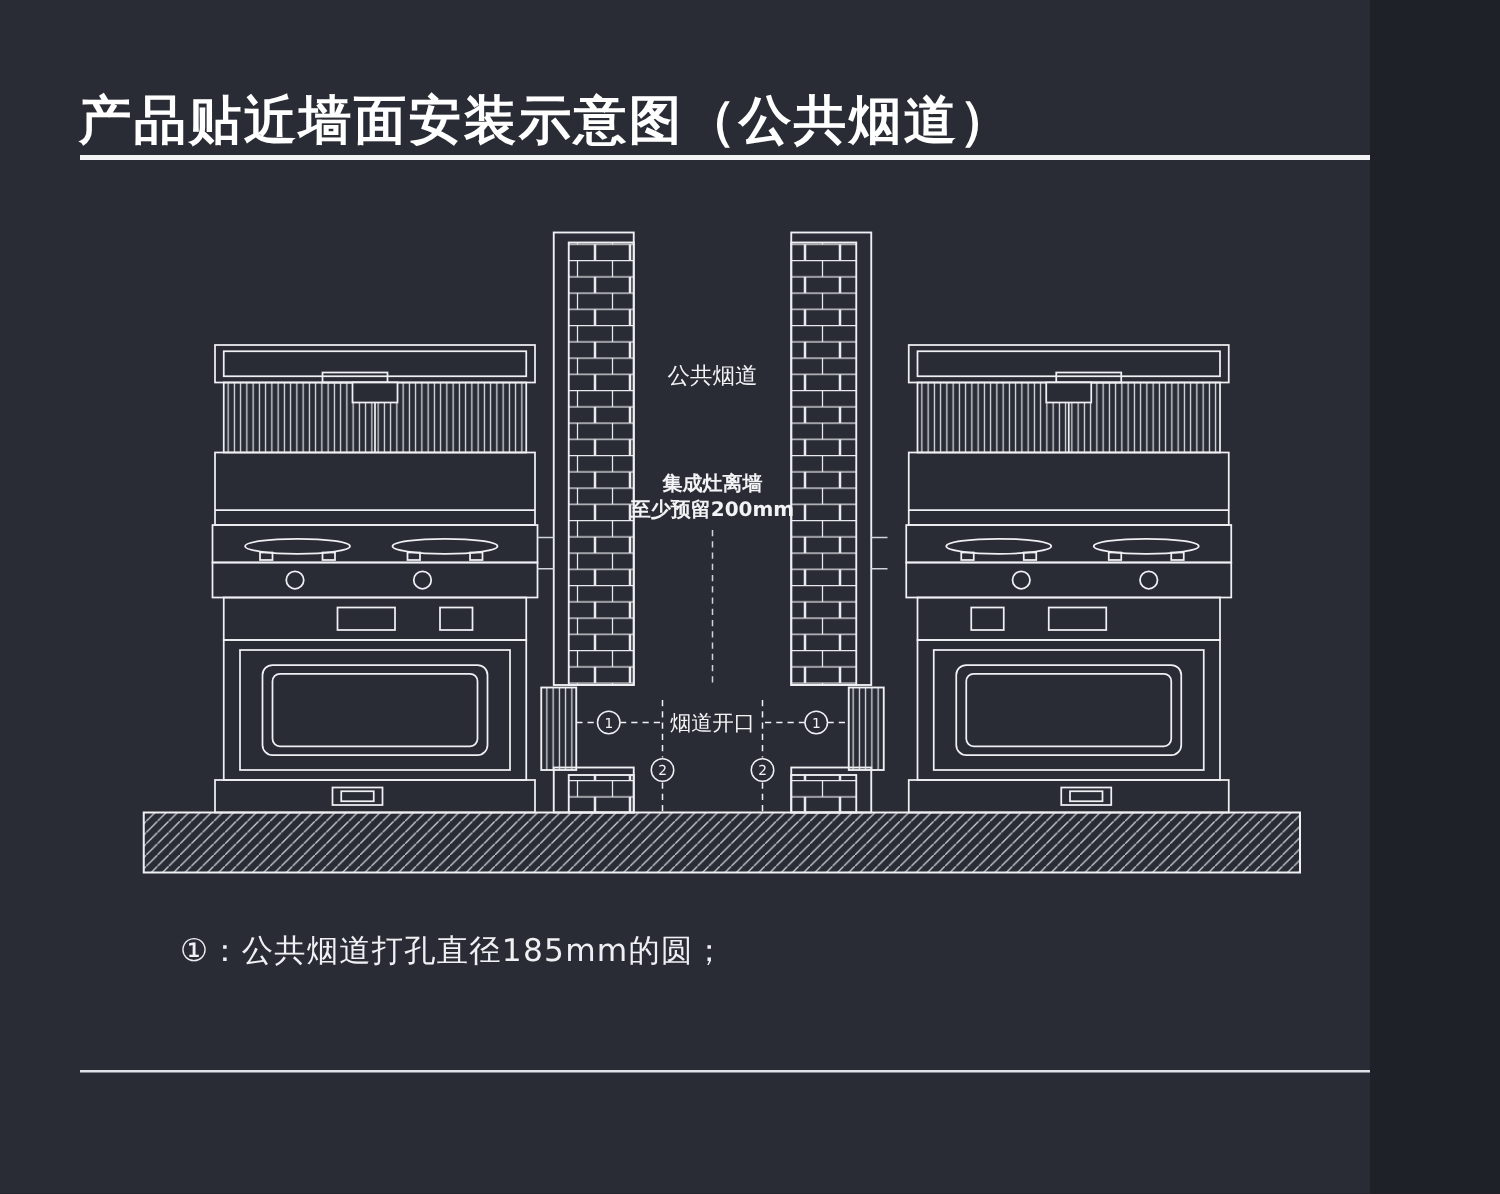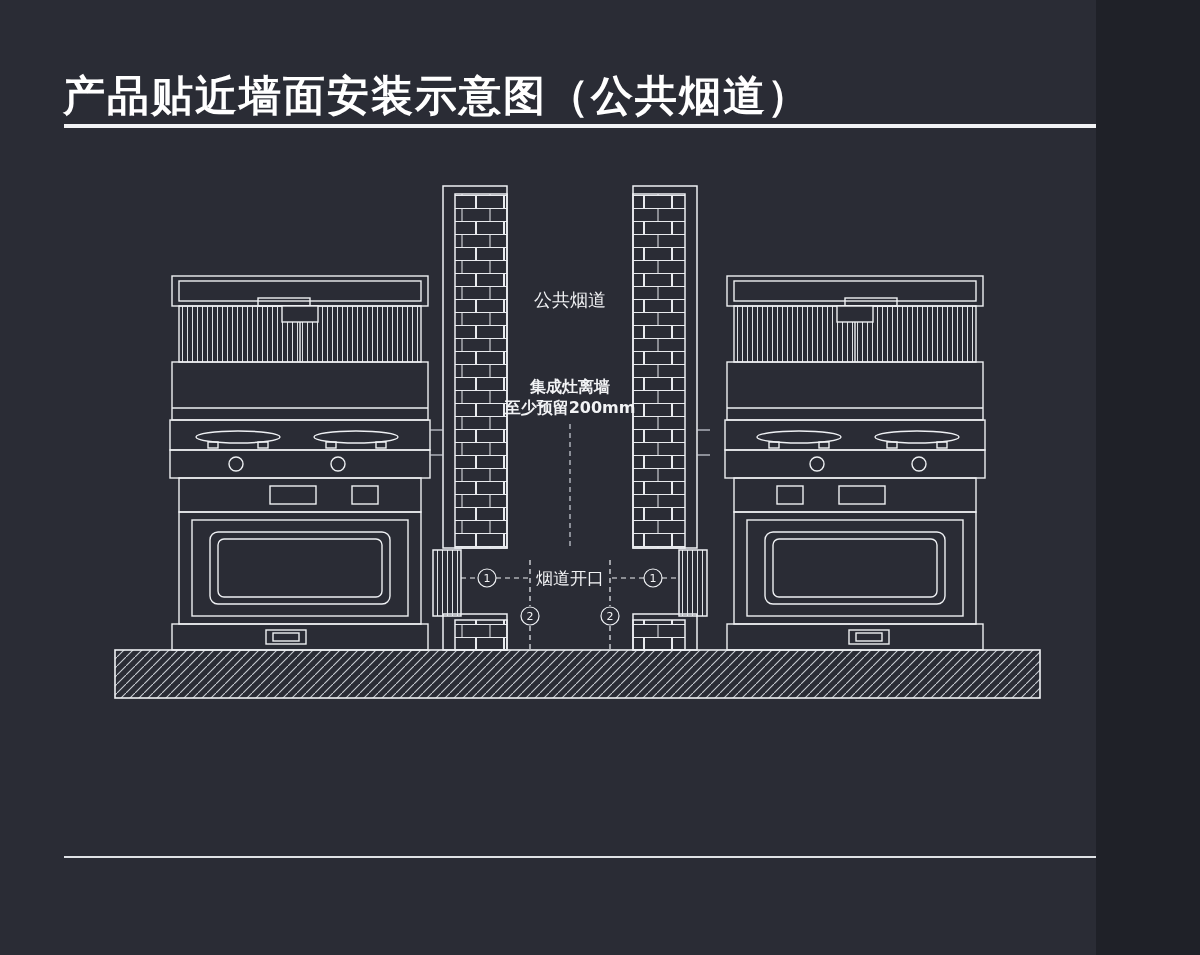--- a/index.html
+++ b/index.html
@@ -141,16 +141,17 @@
       <text x="610" y="620" font-size="11" text-anchor="middle" stroke="none">2</text>
     </g>
 
     <text x="570" y="306" font-size="18" text-anchor="middle">公共烟道</text>
     <text x="570" y="392" font-size="16" font-weight="700" text-anchor="middle">集成灶离墙</text>
     <text x="570" y="413" font-size="16" font-weight="700" text-anchor="middle">至少预留200mm</text>
     <text x="570" y="584" font-size="17" text-anchor="middle">烟道开口</text>
   </svg>
 
   <div class="notes">
+    <p>①：公共烟道打孔直径185mm的圆；</p>
   </div>
 
   <div class="bottom-rule"></div>
 </div>
 
 </body></html>

